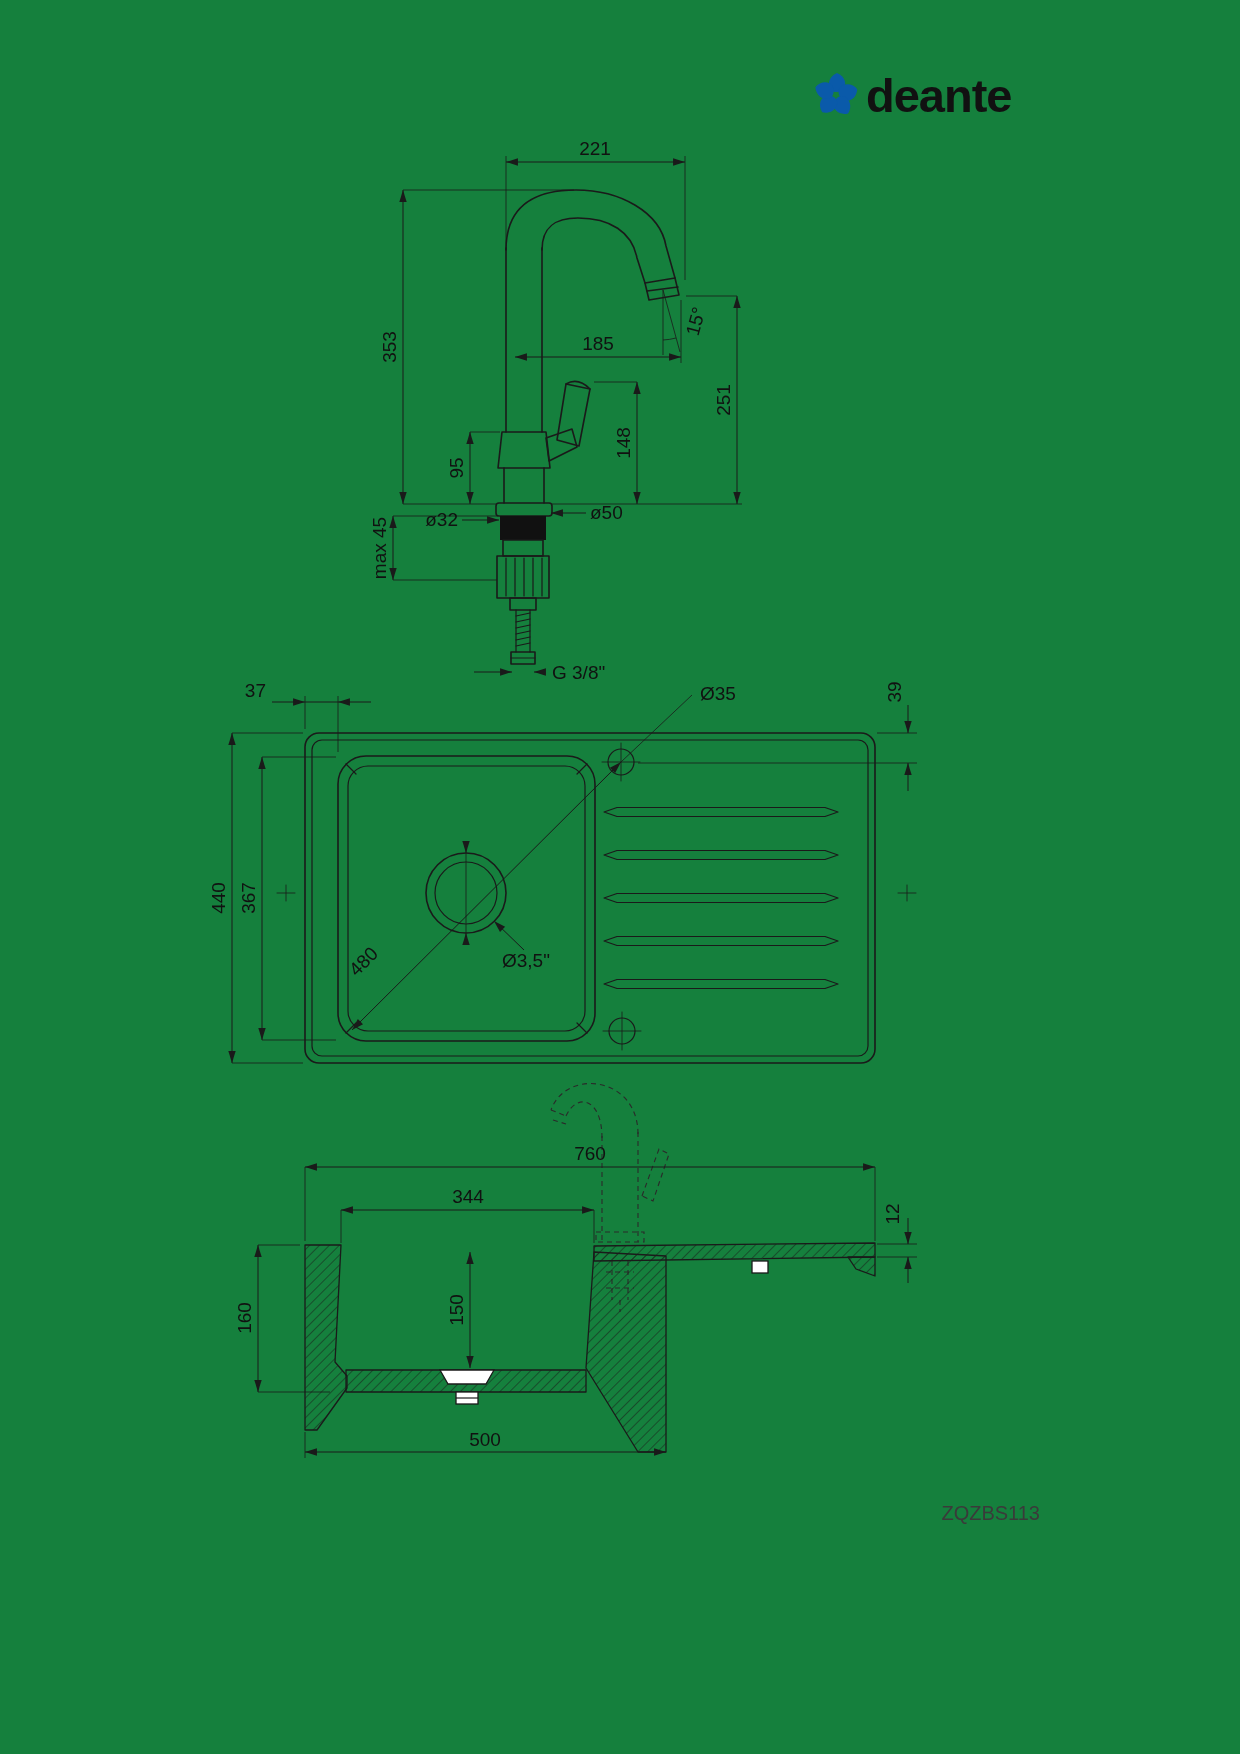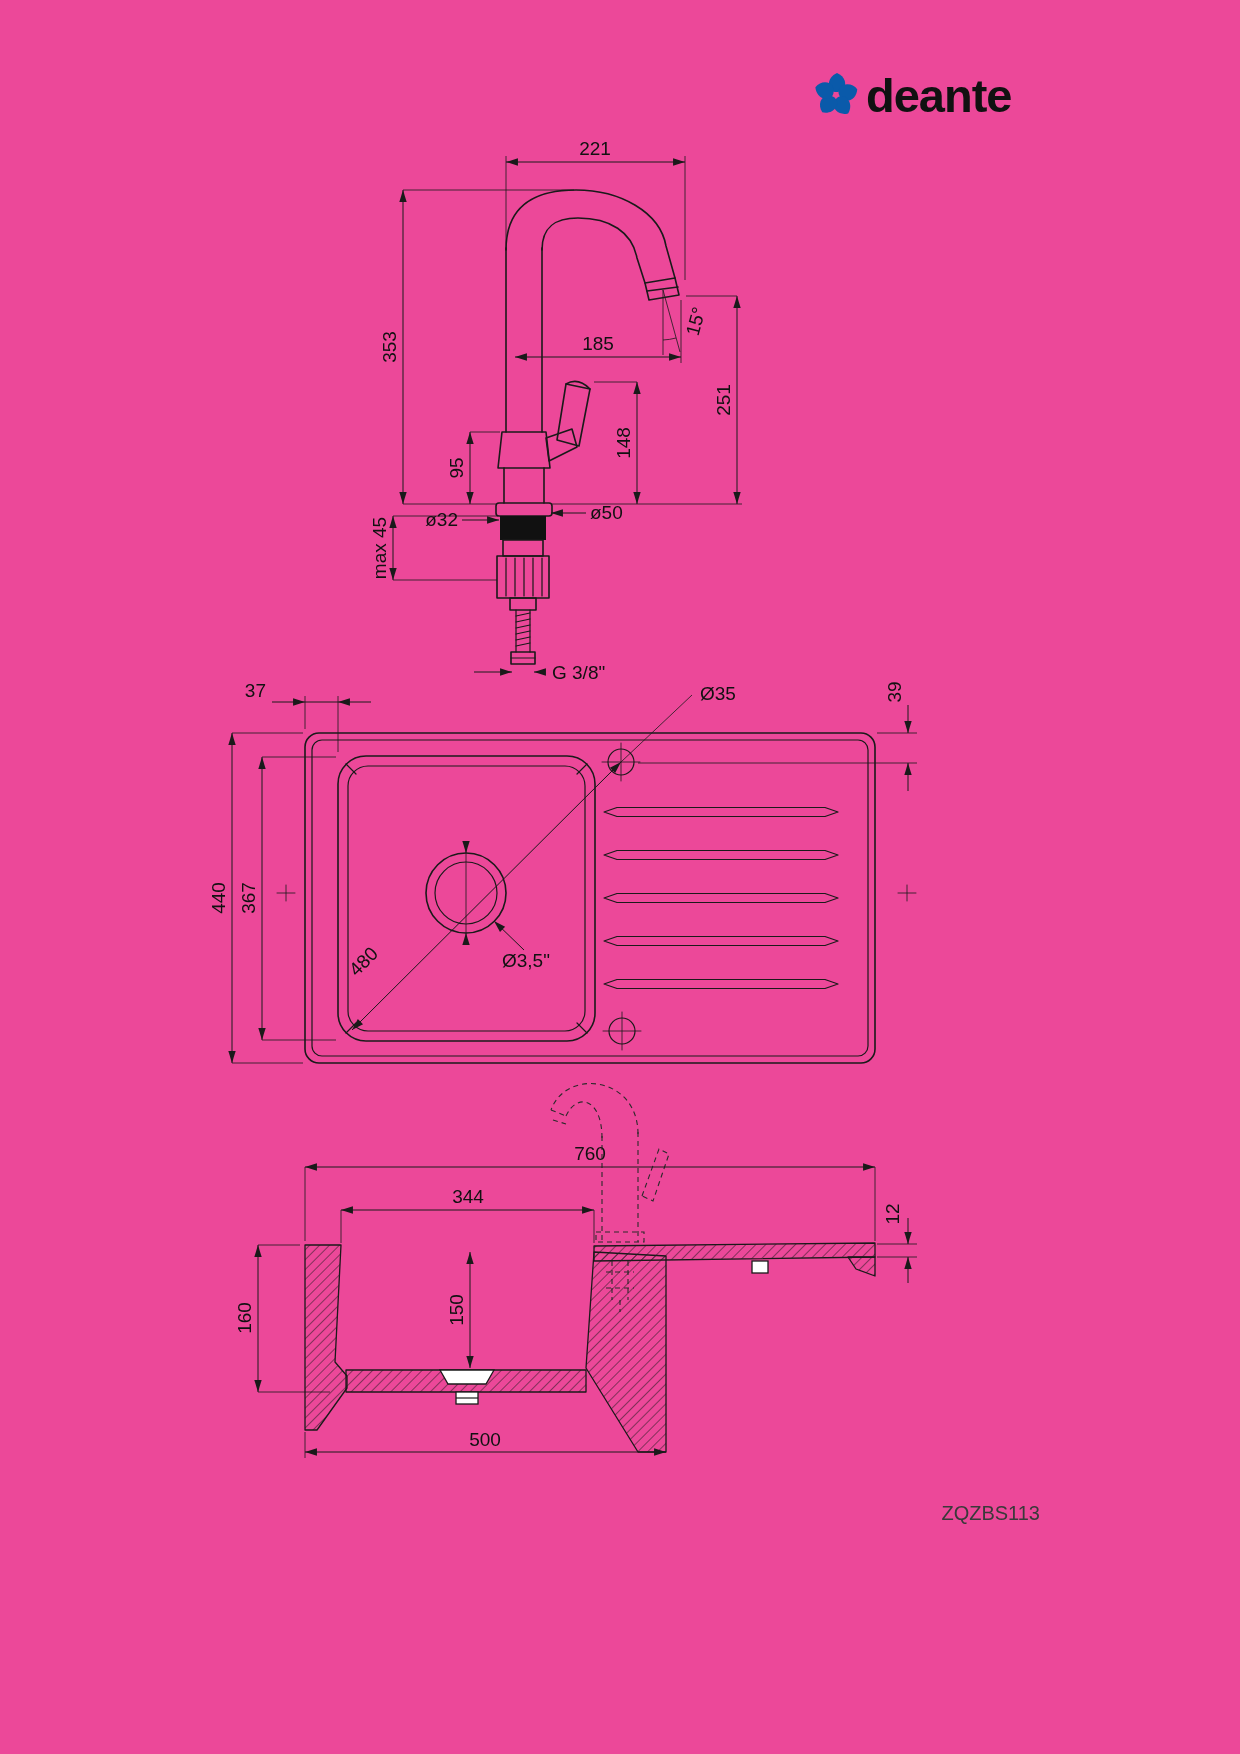--- a/index.html
+++ b/index.html
@@ -1,16 +1,16 @@
 <!DOCTYPE html>
 <html><head>
 <meta charset="utf-8">
 <style>
   html,body{margin:0;padding:0;background:#ffffff;}
-  .page{width:1240px;height:1754px;position:relative;background:#ec4899;}
+  .page{width:1240px;height:1754px;position:relative;background:#15803d;}
   svg{display:block;}
   text{font-family:"Liberation Sans","DejaVu Sans",sans-serif;font-size:19px;fill:#111;}
   .logo-text{font-size:47px;font-weight:bold;letter-spacing:-1px;}
   .code{font-size:20px;fill:#3a3a3a;}
   .ol{fill:none;stroke:#1a1a1a;stroke-width:1.6;stroke-linejoin:round;stroke-linecap:round;}
   .ol2{fill:none;stroke:#1a1a1a;stroke-width:1.2;stroke-linejoin:round;}
   .dl{fill:none;stroke:#1a1a1a;stroke-width:1;}
   .ext{fill:none;stroke:#1a1a1a;stroke-width:0.8;}
   .dsh{fill:none;stroke:#2a2a2a;stroke-width:1.1;stroke-dasharray:5 4;}
   .hs{fill:url(#hatch);stroke:#1a1a1a;stroke-width:1.3;stroke-linejoin:round;}

